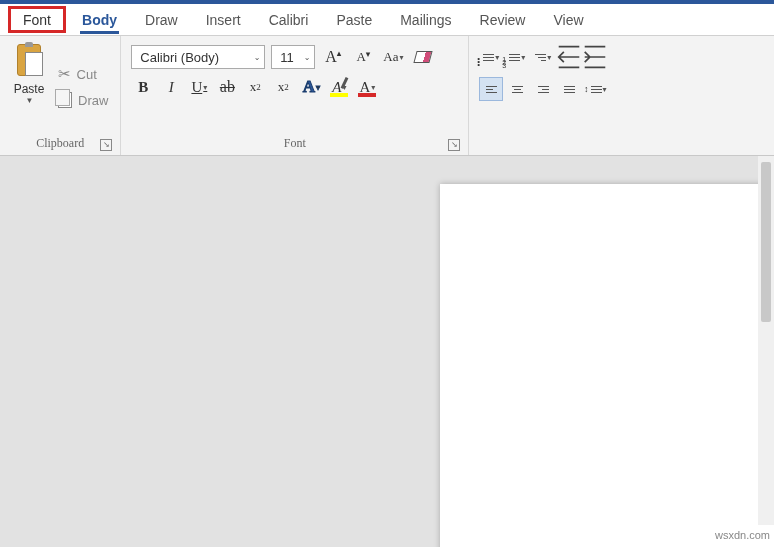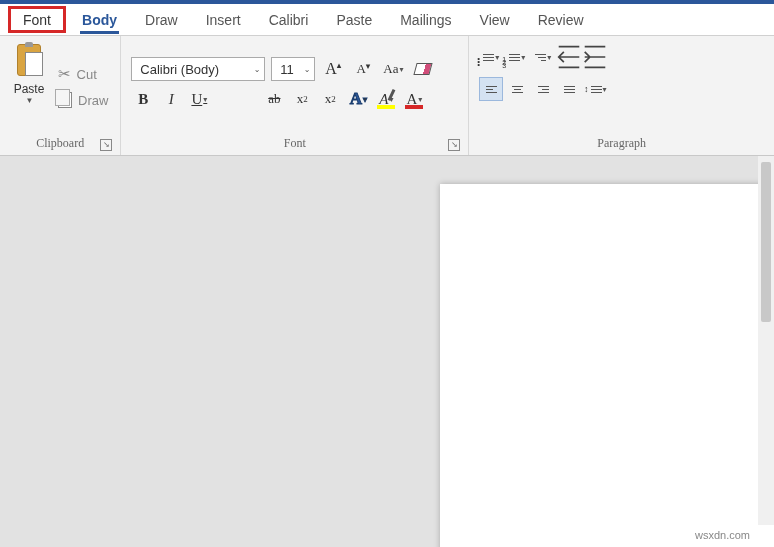--- a/index.html
+++ b/index.html
@@ -191,21 +191,21 @@
     background:#e9d9b8;
     border-radius:0 0 3px 3px;
   }
   .clip-col { display: flex; flex-direction: column; justify-content: center; }
 
   .font-top {
     display: flex;
     align-items: center;
     gap: 6px;
     height: 30px;
-    margin-top: 14px;
+    margin-top: 2px;
   }
   .font-select, .size-select {
     border: 1px solid #aaa;
     background: #fff;
     display: flex;
     align-items: center;
     height: 24px;
     font-size: 13px;
     padding: 0 4px 0 8px;
     cursor: pointer;
@@ -242,21 +242,21 @@
 
   .font-bottom {
     display: flex;
     align-items: center;
     gap: 4px;
     height: 30px;
   }
   .bold { font-weight: bold; font-family: "Segoe UI"; }
   .italic { font-style: italic; font-family: "Times New Roman"; }
   .underline { text-decoration: underline; }
-  .strike { text-decoration: line-through; font-size: 13px; margin-left: 47px; }
+  .strike { text-decoration: line-through; font-size: 16px; }
   .sub-s { font-size: 13px; }
   .sub-s sub { font-size: 9px; }
   .sup-s { font-size: 13px; }
   .sup-s sup { font-size: 9px; }
   .fxA {
     font-weight: bold;
     font-size: 17px;
     color: #2b579a;
     -webkit-text-stroke: 1px #1a3d6e;
   }
@@ -340,21 +340,21 @@
     position: absolute;
     top: 28px;
     left: 440px;
     width: 400px;
     height: 500px;
     background: #fff;
     box-shadow: 0 0 6px rgba(0,0,0,0.25);
   }
   .watermark {
     position: absolute;
-    right: 24px;
+    right: 4px;
     bottom: 6px;
     font-size: 11px;
     color: #888;
     font-family: Arial;
   }
   .scrollbar {
     position: absolute;
     right: 0;
     top: 156px;
     bottom: 22px;
@@ -375,22 +375,22 @@
 <div class="title-bar"></div>
 
 <div class="tabs">
   <div class="tab file">Font</div>
   <div class="tab active">Body</div>
   <div class="tab">Draw</div>
   <div class="tab">Insert</div>
   <div class="tab">Calibri</div>
   <div class="tab">Paste</div>
   <div class="tab">Mailings</div>
+  <div class="tab">Review</div>
   <div class="tab">View</div>
-  <div class="tab">Review</div>
 </div>
 
 <div class="ribbon">
 
   <div class="group">
     <div class="group-body">
       <div class="big-btn">
         <div class="paste-icon">
           <div class="clipboard"></div>
           <div class="paper"></div>
@@ -552,23 +552,20 @@
           <span class="ar">↕</span>
           <div class="align-lines justify" style="margin-left:2px">
               <span></span>
               <span></span>
               <span></span>
             </div>
           <span class="dd">▾</span>
         </div>
       </div>
     </div>
-    <div class="group-label">
-      <span>Paragraph</span>
-    </div>
   </div>
 
 </div>
 
 <div class="document-area">
   <div class="page"></div>
 </div>
 
 <div class="scrollbar">
   <div class="thumb"></div>

